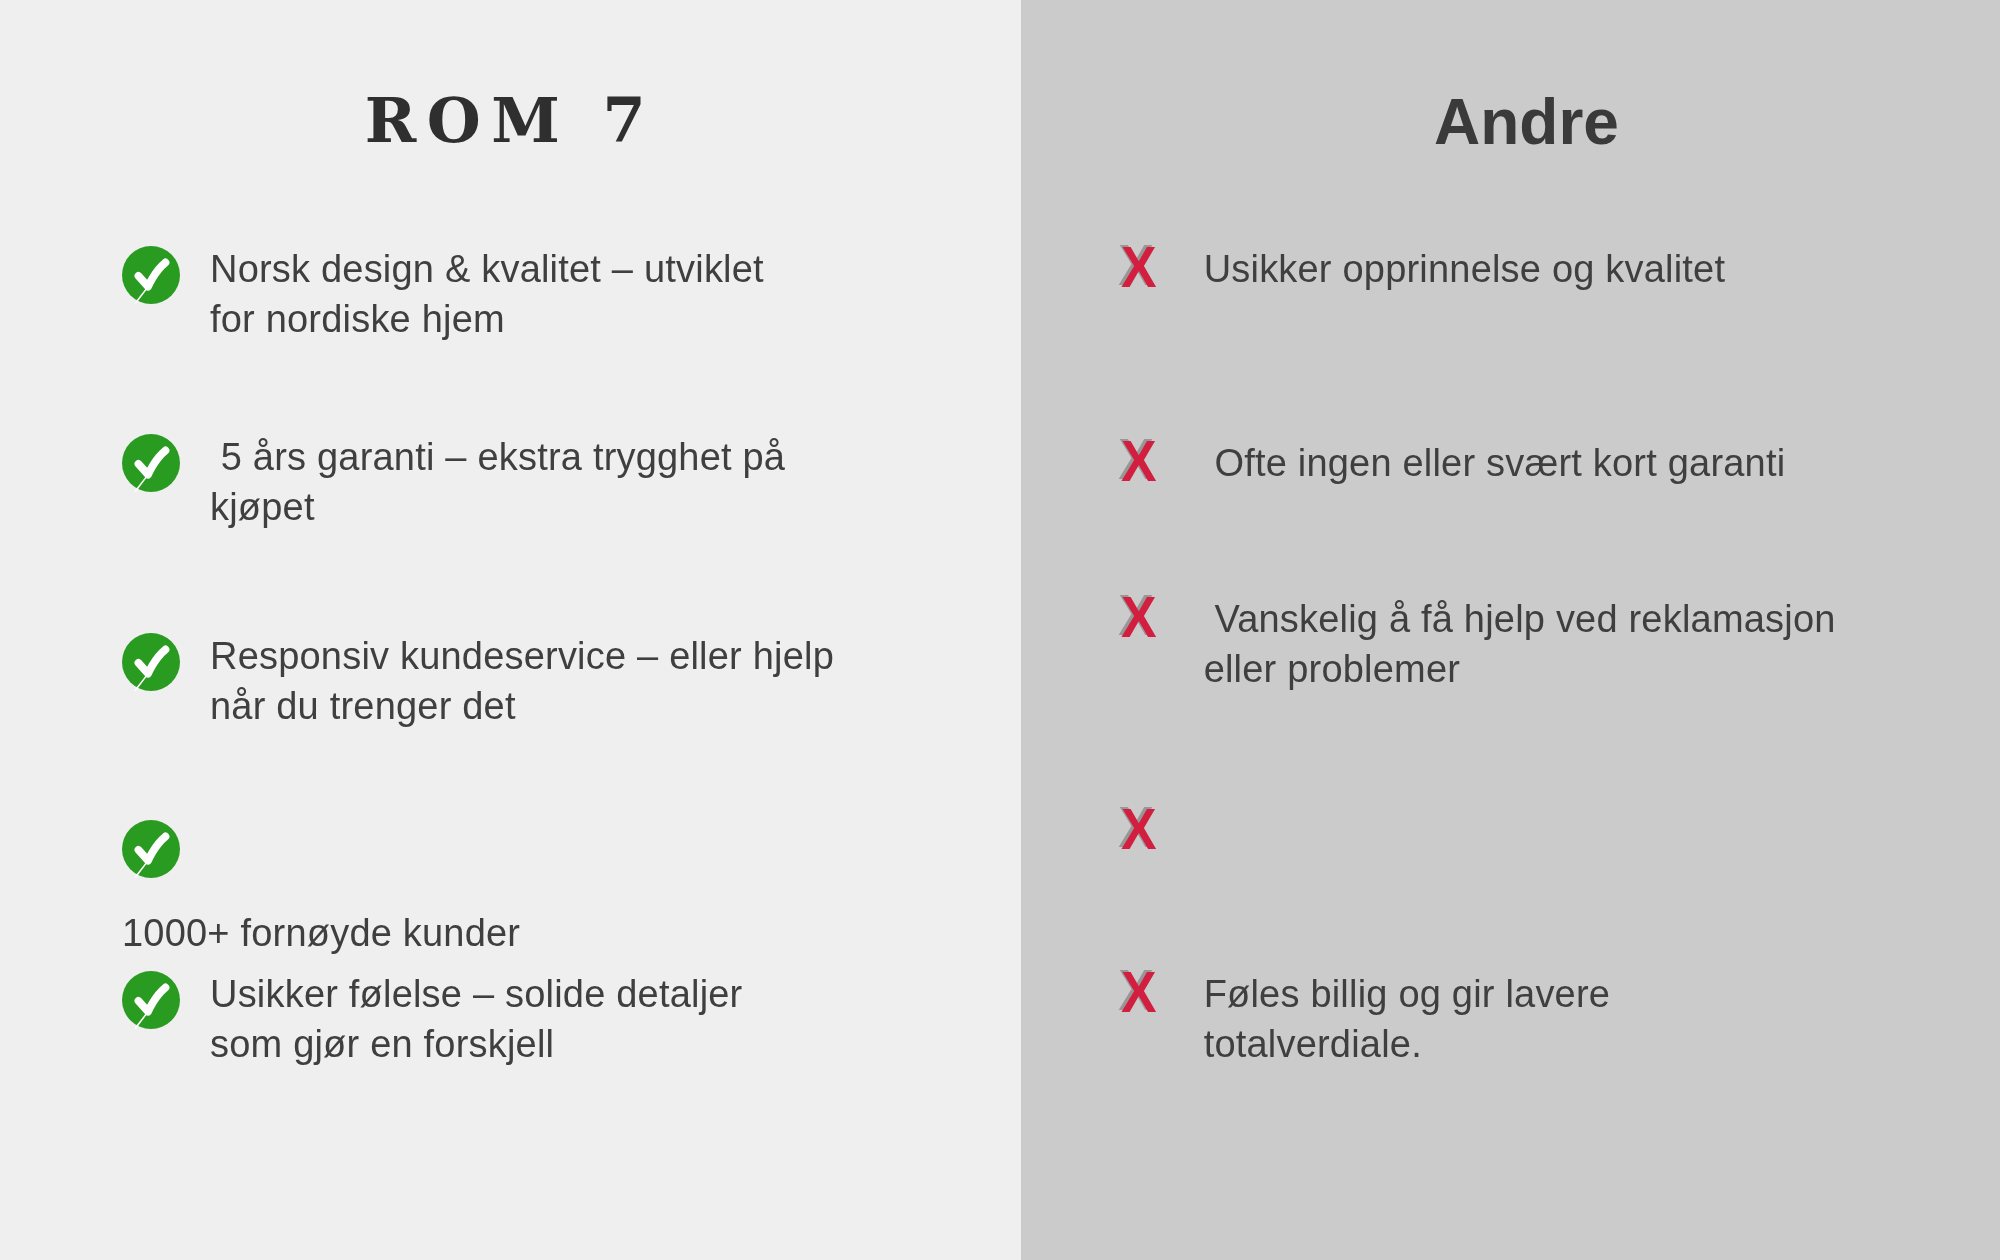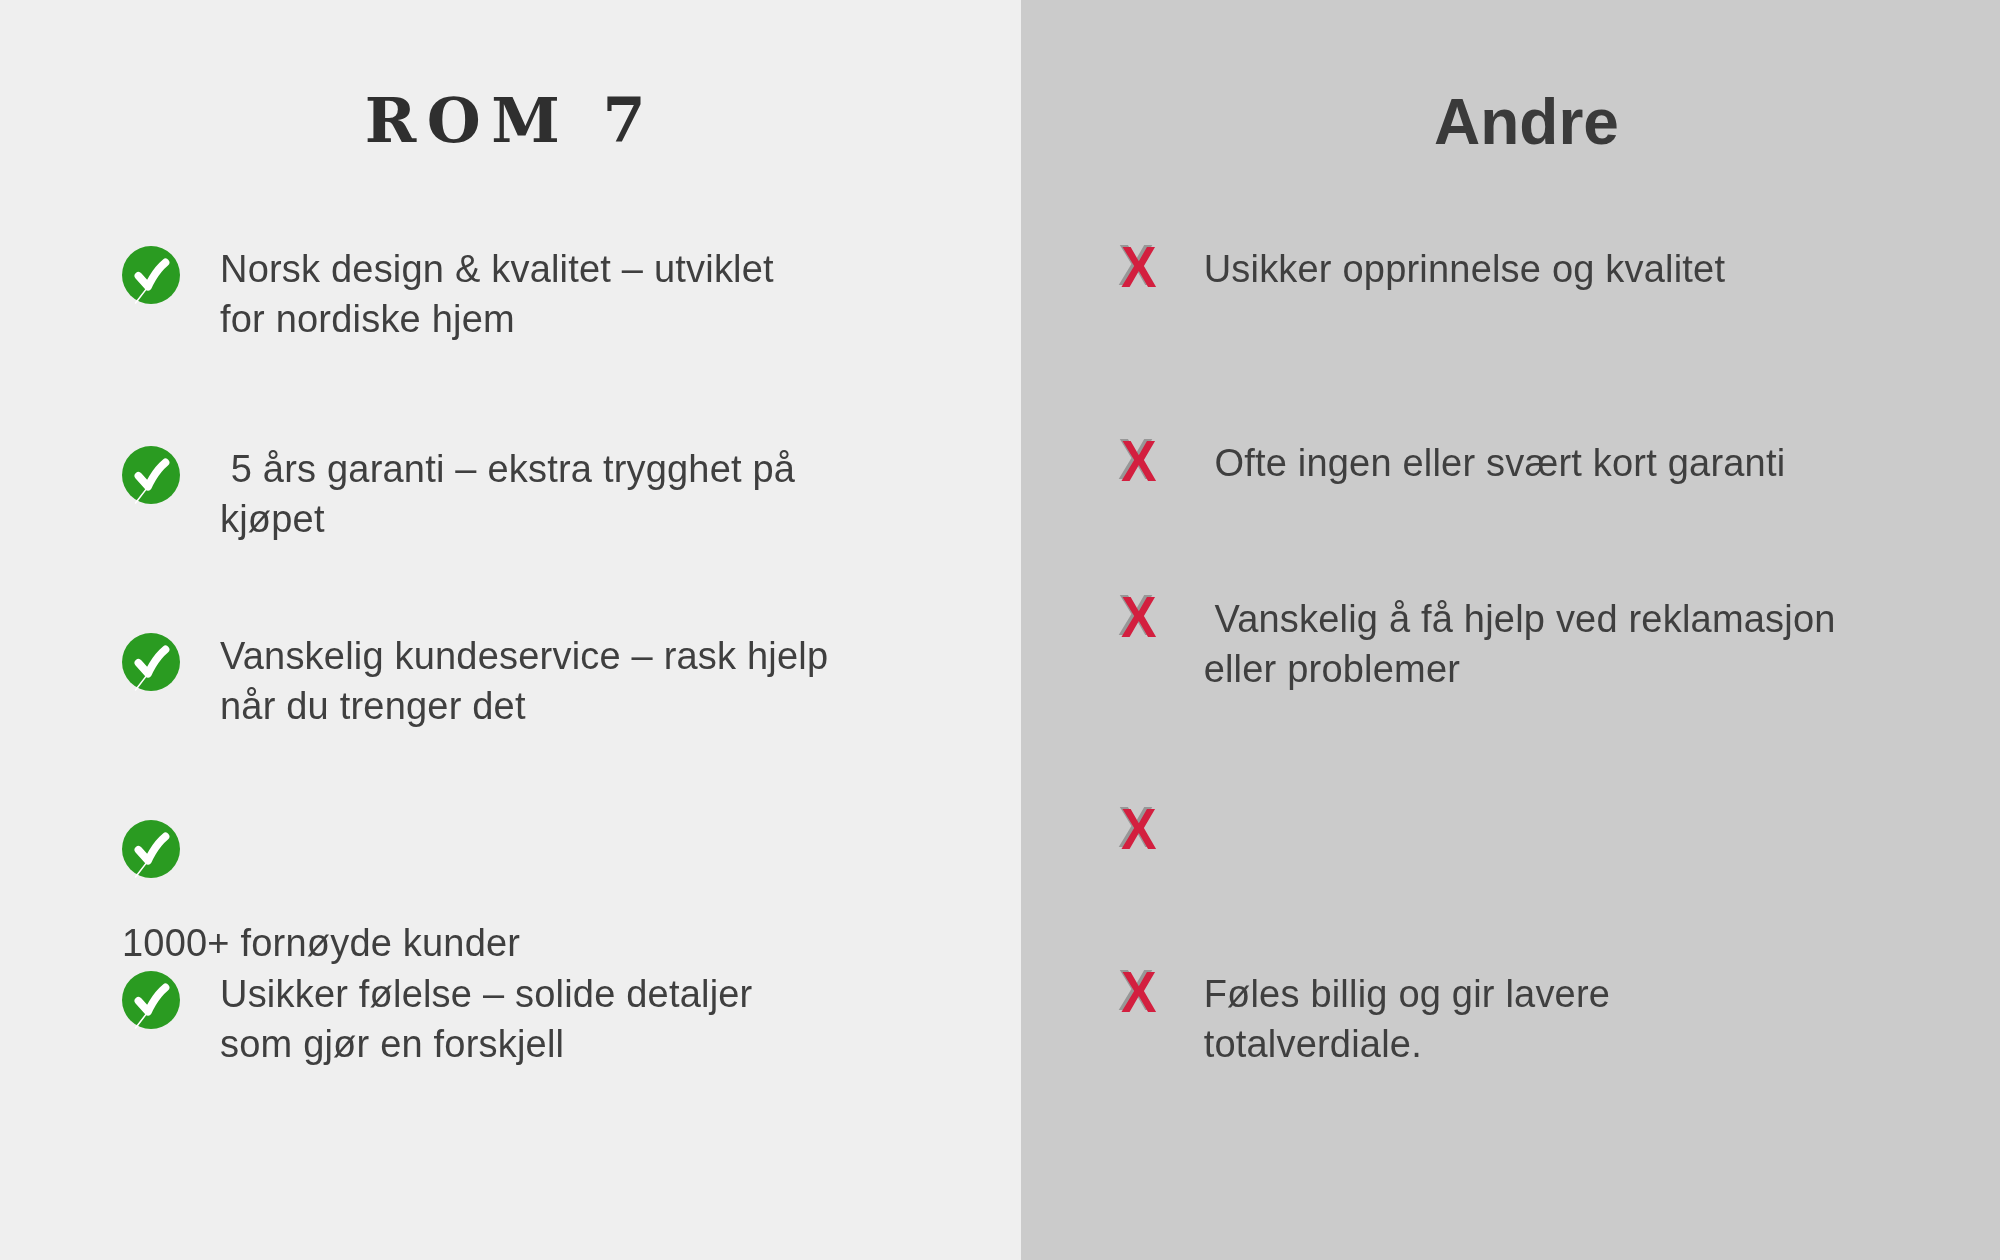--- a/index.html
+++ b/index.html
@@ -44,26 +44,26 @@
     color: #3a3a3a;
     margin-left: 16px;
   }
 
   
   .row {
     position: absolute;
     display: flex;
     align-items: flex-start;
   }
-  .panel-left  .row { left: 122px; gap: 40px; }
+  .panel-left  .row { left: 122px; gap: 30px; }
   .panel-right .row { left: 100px; gap: 44px; }
 
   
   .panel-left  .row:nth-of-type(1) { top: 244px; }
-  .panel-left  .row:nth-of-type(2) { top: 444px; }
+  .panel-left  .row:nth-of-type(2) { top: 432px; }
   .panel-left  .row:nth-of-type(3) { top: 631px; }
   .panel-left  .row:nth-of-type(4) { top: 818px; flex-direction: column; }
   .panel-left  .row:nth-of-type(5) { top: 969px; }
 
   
   .panel-right .row:nth-of-type(1) { top: 244px; }
   .panel-right .row:nth-of-type(2) { top: 438px; }
   .panel-right .row:nth-of-type(3) { top: 594px; }
   .panel-right .row:nth-of-type(4) { top: 806px; }
   .panel-right .row:nth-of-type(5) { top: 969px; }
@@ -123,21 +123,21 @@
       <div class="row-text"> 5 års garanti – ekstra trygghet på
 kjøpet</div>
     </div>
 
     <div class="row">
       <svg class="check-badge" viewBox="0 0 60 60">
         <circle cx="30" cy="30" r="30" fill="#2a9b21"></circle>
         <path d="M17 31 L27 42 C27 42 33 27 45 17" fill="none" stroke="#ffffff" stroke-width="8" stroke-linecap="round" stroke-linejoin="round"></path>
         <path d="M27 42 L14 59" fill="none" stroke="#ffffff" stroke-width="1.6" stroke-linecap="round"></path>
       </svg>
-      <div class="row-text">Vanskelig kundeservice – rask hjelp
+      <div class="row-text">Responsiv kundeservice – eller hjelp
 når du trenger det</div>
     </div>
 
     <div class="row">
       <svg class="check-badge" viewBox="0 0 60 60">
         <circle cx="30" cy="30" r="30" fill="#2a9b21"></circle>
         <path d="M17 31 L27 42 C27 42 33 27 45 17" fill="none" stroke="#ffffff" stroke-width="8" stroke-linecap="round" stroke-linejoin="round"></path>
         <path d="M27 42 L14 59" fill="none" stroke="#ffffff" stroke-width="1.6" stroke-linecap="round"></path>
       </svg>
       <div class="row-text">1000+ fornøyde kunder</div>

